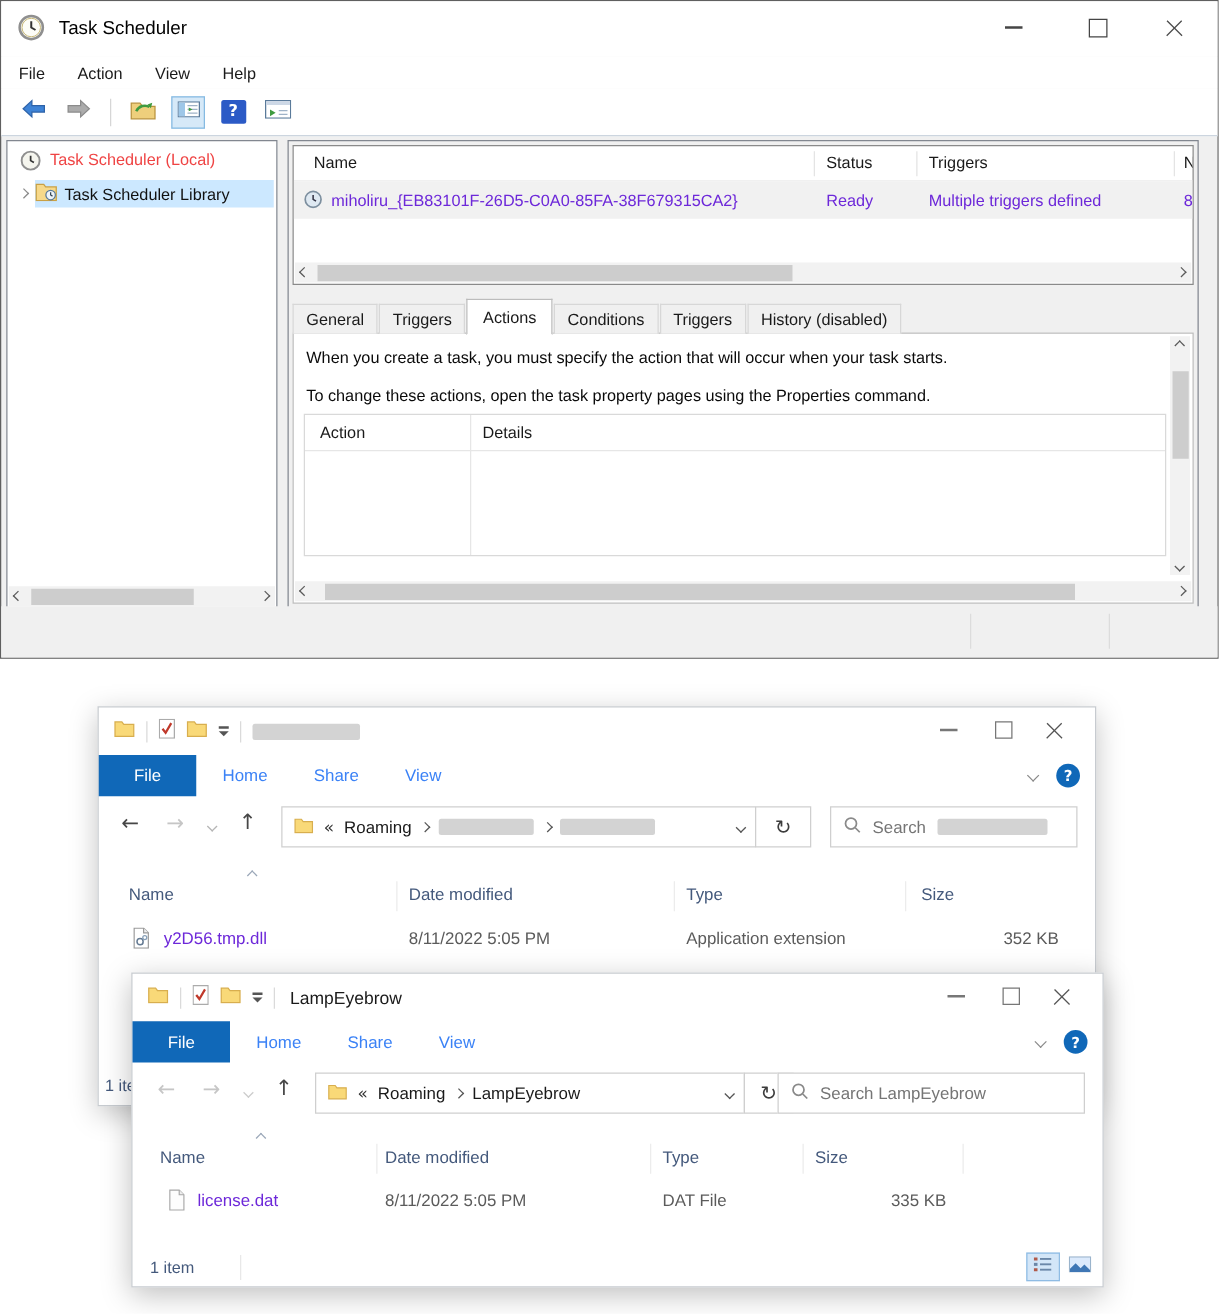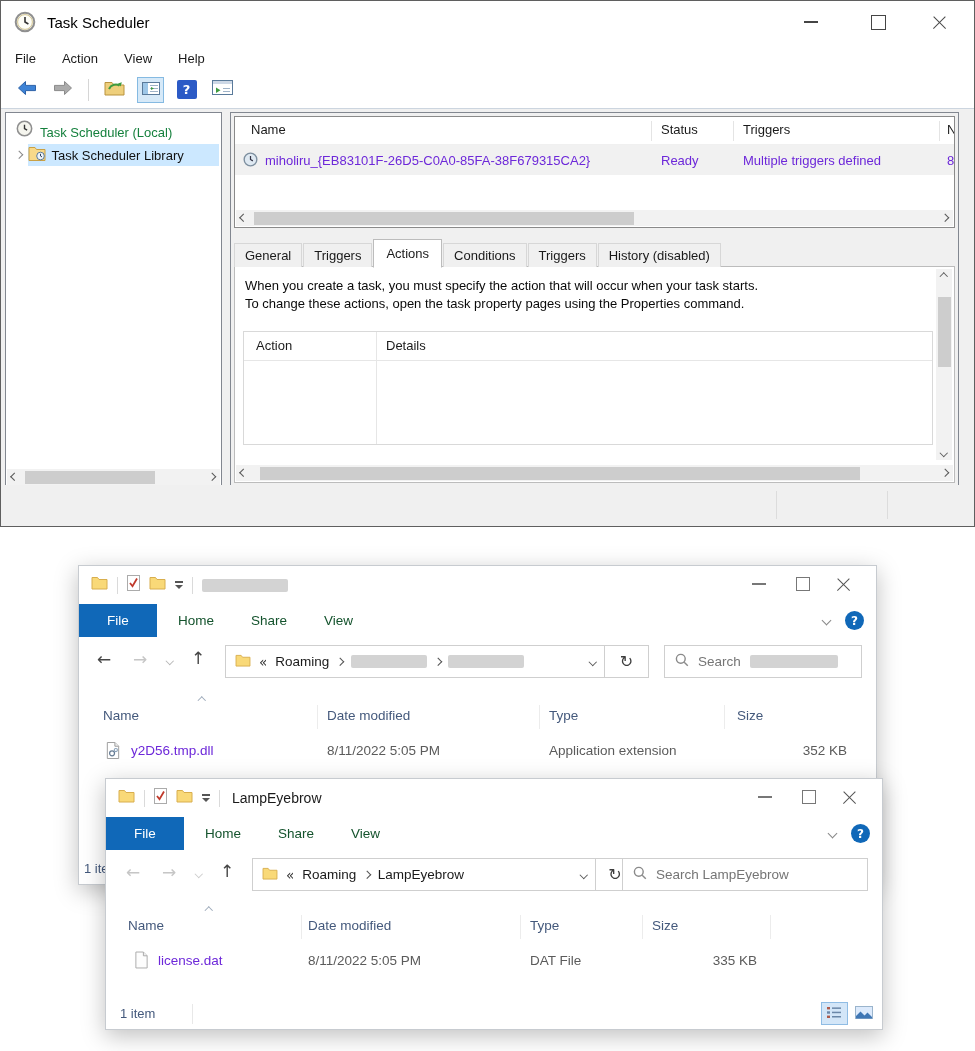--- a/index.html
+++ b/index.html
@@ -25,21 +25,21 @@
   .ctl.min{left:792px;} .ctl.max{left:859px;} .ctl.close{left:920px;}
   .ctl.min i{display:block;width:14px;height:1.5px;background:#454545;}
   .ctl.max i{display:block;width:13px;height:13px;border:1.4px solid #454545;}
   .ts-menubar{position:absolute;left:0;top:44px;right:0;height:26px;background:#fff;display:flex;align-items:center;padding-left:14px;gap:26px;font-size:13px;color:#1b1b1b;}
   .ts-toolbar{position:absolute;left:0;top:70px;right:0;height:37px;background:#fff;border-bottom:1px solid #ccd5df;display:flex;align-items:center;padding-left:12px;gap:9px;}
   .tsep{width:1px;height:22px;background:#d6d6d6;margin:0 3px;}
   .tbtn{display:flex;align-items:center;justify-content:center;width:27px;height:26px;}
   .tbtn.lit{background:#d6e9f8;border:1px solid #85bae2;box-sizing:border-box;}
   .helpbtn{width:20px;height:19px;background:#2b5ac6;border-radius:2px;color:#fff;font-size:13px;font-weight:bold;display:flex;align-items:center;justify-content:center;}
   .ts-left{position:absolute;left:4px;top:111px;width:217px;height:375px;background:#fff;border:1px solid #828790;box-sizing:border-box;}
-  .tree-row1{position:absolute;left:10px;top:7px;display:flex;align-items:flex-end;gap:7px;font-size:13px;color:#15803d;}
+  .tree-row1{position:absolute;left:10px;top:7px;display:flex;align-items:flex-start;gap:7px;font-size:13px;color:#ef4444;}
   .tree-sel{position:absolute;left:22px;right:2px;top:31px;height:22px;background:#cce8ff;}
   .tree-row2{position:absolute;left:10px;top:33px;display:flex;align-items:center;gap:6px;font-size:13px;color:#111;}
   .sbar-h{position:absolute;left:1px;right:1px;bottom:1px;height:16px;background:#f2f2f2;}
   .sbar-h .ar{position:absolute;top:0;width:16px;height:16px;display:flex;align-items:center;justify-content:center;color:#5a5a5a;}
   .sbar-h .ar.l{left:0;} .sbar-h .ar.r{right:0;}
   .sbar-h .th{position:absolute;top:1.5px;height:13px;background:#cdcdcd;}
   .sbar-v{position:absolute;width:16px;background:#f2f2f2;}
   .sbar-v .ar{position:absolute;left:0;width:16px;height:15px;display:flex;align-items:center;justify-content:center;color:#5a5a5a;}
   .sbar-v .ar.u{top:0;} .sbar-v .ar.d{bottom:0;}
   .sbar-v .th{position:absolute;left:1.5px;width:13px;background:#cdcdcd;}
@@ -75,21 +75,21 @@
   .qat-caret{display:inline-flex;flex-direction:column;align-items:center;gap:2px;}
   .qat-caret .bar{width:8px;height:1.5px;background:#555;}
   .qat-caret .tri{width:0;height:0;border-left:4px solid transparent;border-right:4px solid transparent;border-top:4px solid #555;}
   .ew-title{font-size:14px;color:#1a1a1a;margin-left:3px;}
   .ew .ctl{top:6px;width:34px;height:24px;}
   .ew .ctl.min{left:auto;right:100px;} .ew .ctl.max{left:auto;right:56px;} .ew .ctl.close{left:auto;right:16px;}
   .ew .ctl.min i{background:#777;} .ew .ctl.max i{border-color:#777;width:12px;height:12px;}
   .ew .xic::before,.ew .xic::after{background:#555;}
   .ew-ribbonrow{position:relative;height:33px;display:flex;align-items:stretch;}
   .ew-filetab{width:78px;background:#1068b8;color:#fff;font-size:13.5px;display:flex;align-items:center;justify-content:center;}
-  .ew-rtab{display:flex;align-items:center;font-size:13.5px;color:#14532d;padding:0 16px;margin-left:5px;}
+  .ew-rtab{display:flex;align-items:center;font-size:13.5px;color:#3b82f6;padding:0 16px;margin-left:5px;}
   .ew-ribbon-right{position:absolute;right:12px;top:0;height:33px;display:flex;align-items:center;gap:15px;}
   .ew-help{width:19px;height:19px;border-radius:50%;background:#1068b8;color:#fff;font-size:12px;font-weight:bold;display:flex;align-items:center;justify-content:center;}
   .ew-navbar{position:relative;height:49px;}
   .nav-g{position:absolute;font-size:17px;line-height:1;}
   .addr{position:absolute;top:8px;height:33px;border:1px solid #cfcfcf;background:#fff;display:flex;align-items:center;padding:0 9px;gap:8px;font-size:13.5px;color:#1a1a1a;box-sizing:border-box;}
   .rfr{position:absolute;top:8px;height:33px;border:1px solid #cfcfcf;background:#fff;display:flex;align-items:center;justify-content:center;box-sizing:border-box;color:#3d3d3d;}
   .srch{position:absolute;top:8px;height:33px;right:14px;border:1px solid #cfcfcf;background:#fff;display:flex;align-items:center;padding:0 10px;gap:9px;font-size:13.5px;color:#757575;box-sizing:border-box;}
   .ew-headers{position:relative;color:#44597c;font-size:13.5px;}
   #ew1 .ew-headers{height:38px;margin-top:10px;} #ew2 .ew-headers{height:38px;margin-top:7px;}
   .ew-headers .hc{position:absolute;top:12px;} .ew-headers .hd{position:absolute;top:9px;width:1px;height:24px;background:#ececec;}
@@ -253,21 +253,21 @@
         <span class="ts-tab">General</span>
         <span class="ts-tab">Triggers</span>
         <span class="ts-tab active">Actions</span>
         <span class="ts-tab">Conditions</span>
         <span class="ts-tab">Triggers</span>
         <span class="ts-tab">History (disabled)</span>
       </div>
 
       <div class="ts-panel">
         <div class="desc" style="top:11px;">When you create a task, you must specify the action that will occur when your task starts.</div>
-        <div class="desc" style="top:29px;">To change these actions, open the task property pages using the Properties command.</div>
+        <div class="desc" style="top:42px;">To change these actions, open the task property pages using the Properties command.</div>
 
         <div class="sbar-v" style="right:2px;top:2px;bottom:22px;">
           <span class="ar u">
               <span class="chev u sm"></span>
             </span>
           <span class="th" style="top:28px;height:70px;"></span>
           <span class="ar d">
               <span class="chev d sm"></span>
             </span>
         </div>

